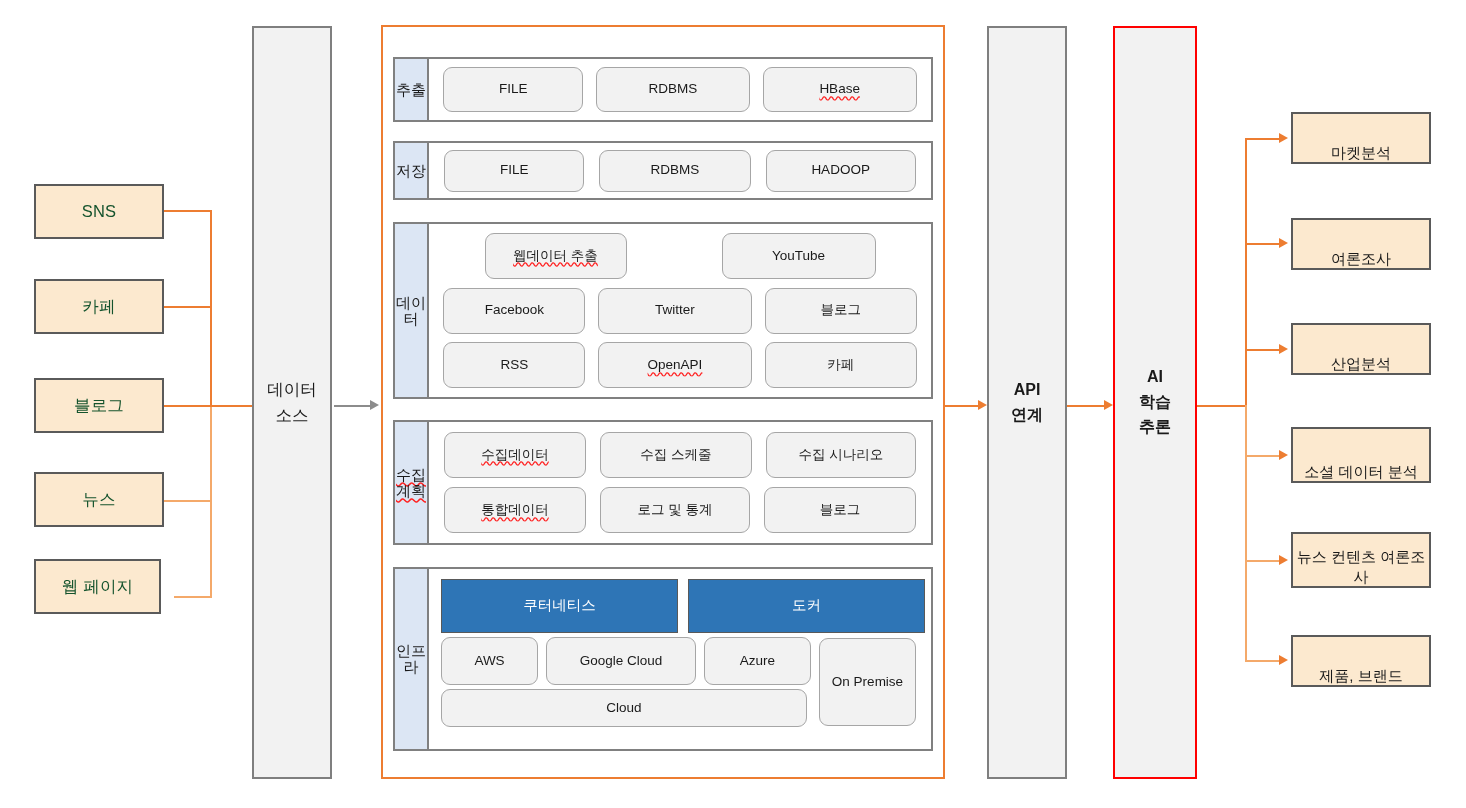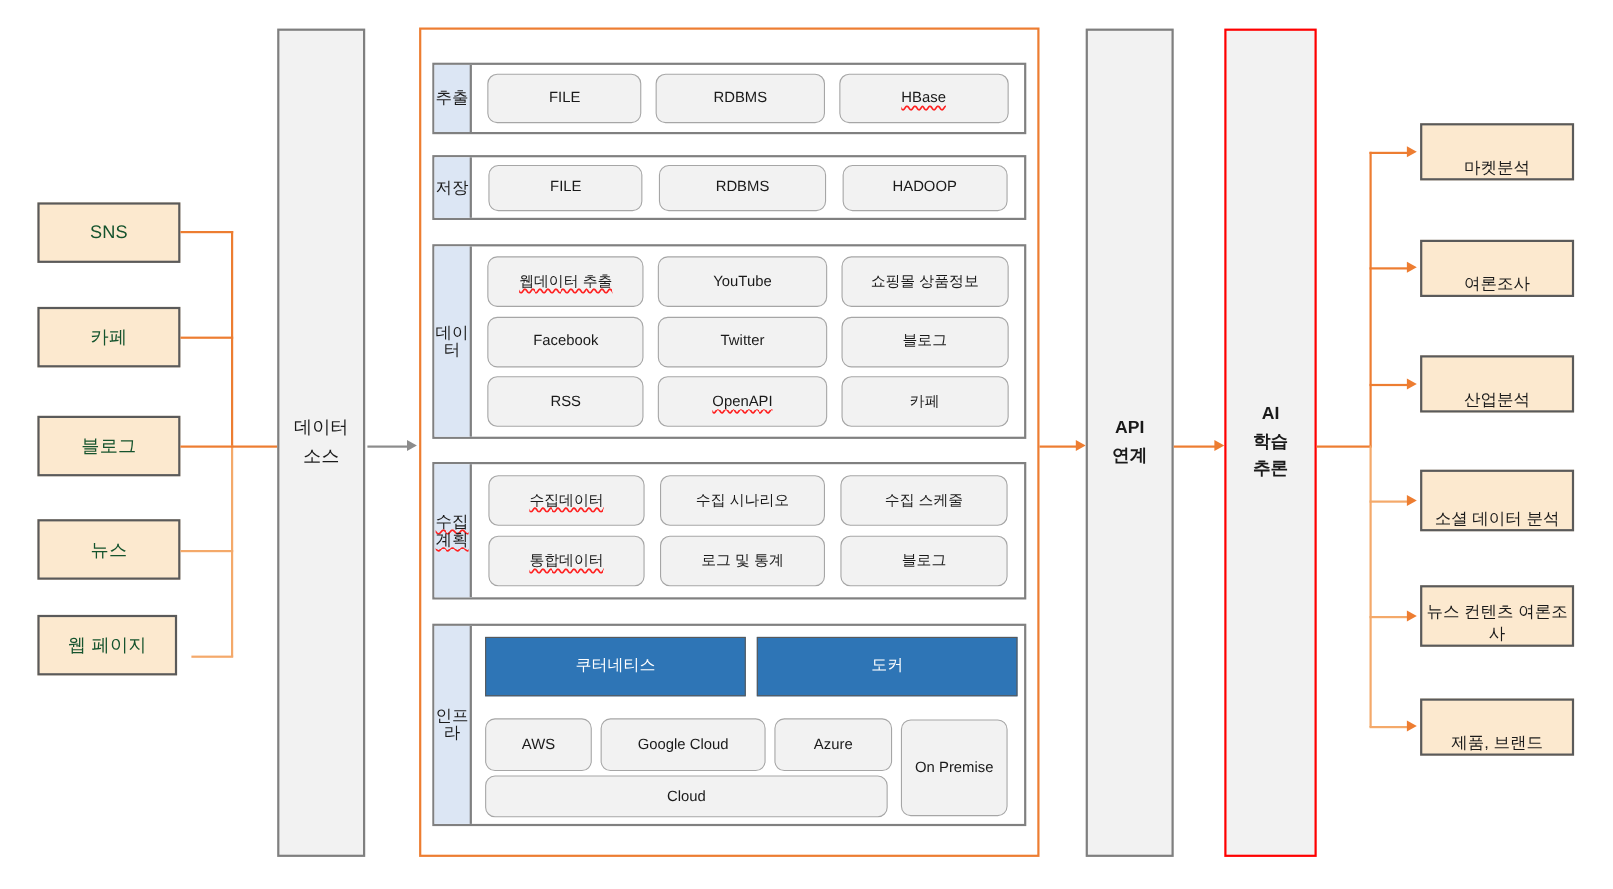--- a/index.html
+++ b/index.html
@@ -156,23 +156,20 @@
 <div class="abs sect" style="left:393px;top:222px;width:540px;height:177px;">
   <div class="sect-label">데이터</div>
   <div class="sect-body" style="justify-content:space-evenly;">
     <div class="row" style="justify-content:space-around;padding:0 8px;">
       <div class="chip" style="width:140px;height:44px;">
         <span class="sq">웹데이터 추출</span>
       </div>
       <div class="chip" style="width:152px;height:44px;">
         <span>YouTube</span>
       </div>
-      <div class="chip" style="width:150px;height:44px;">
-        <span>쇼핑몰 상품정보</span>
-      </div>
     </div>
     <div class="row" style="justify-content:space-around;padding:0 8px;">
       <div class="chip" style="width:140px;height:44px;">
         <span>Facebook</span>
       </div>
       <div class="chip" style="width:152px;height:44px;">
         <span>Twitter</span>
       </div>
       <div class="chip" style="width:150px;height:44px;">
         <span>블로그</span>
@@ -194,44 +191,44 @@
 
 <div class="abs sect" style="left:393px;top:420px;width:540px;height:125px;">
   <div class="sect-label">
     <span class="sq">수집계획</span>
   </div>
   <div class="sect-body" style="justify-content:space-evenly;">
     <div class="row" style="justify-content:space-around;padding:0 8px;">
       <div class="chip" style="width:140px;height:44px;">
         <span class="sq">수집데이터</span>
       </div>
+      <div class="chip" style="width:150px;height:44px;">
+        <span>수집 스케줄</span>
+      </div>
       <div class="chip" style="width:148px;height:44px;">
         <span>수집 시나리오</span>
       </div>
-      <div class="chip" style="width:150px;height:44px;">
-        <span>수집 스케줄</span>
-      </div>
     </div>
     <div class="row" style="justify-content:space-around;padding:0 8px;">
       <div class="chip" style="width:140px;height:44px;">
         <span class="sq">통합데이터</span>
       </div>
       <div class="chip" style="width:148px;height:44px;">
         <span>로그 및 통계</span>
       </div>
       <div class="chip" style="width:150px;height:44px;">
         <span>블로그</span>
       </div>
     </div>
   </div>
 </div>
 
 <div class="abs sect" style="left:393px;top:567px;width:540px;height:184px;">
   <div class="sect-label">인프라</div>
-  <div class="sect-body" style="justify-content:flex-start;padding:10px 12px;gap:16px;">
+  <div class="sect-body" style="justify-content:flex-start;padding:10px 12px;gap:0;">
     <div class="row" style="gap:10px;">
       <div class="chip blue" style="width:235px;height:52px;">
         <span>쿠터네티스</span>
       </div>
       <div class="chip blue" style="width:235px;height:52px;">
         <span>도커</span>
       </div>
     </div>
     <div class="row" style="gap:8px;align-items:center;margin-top:4px;">
       <div style="display:flex;flex-direction:column;gap:4px;">

